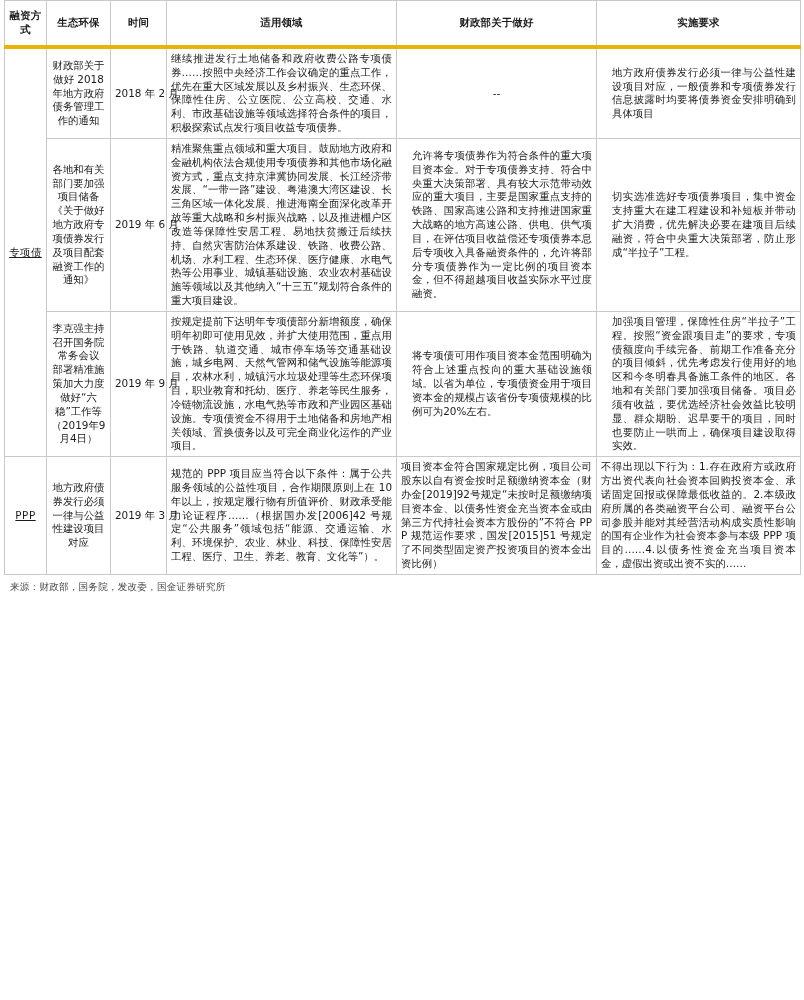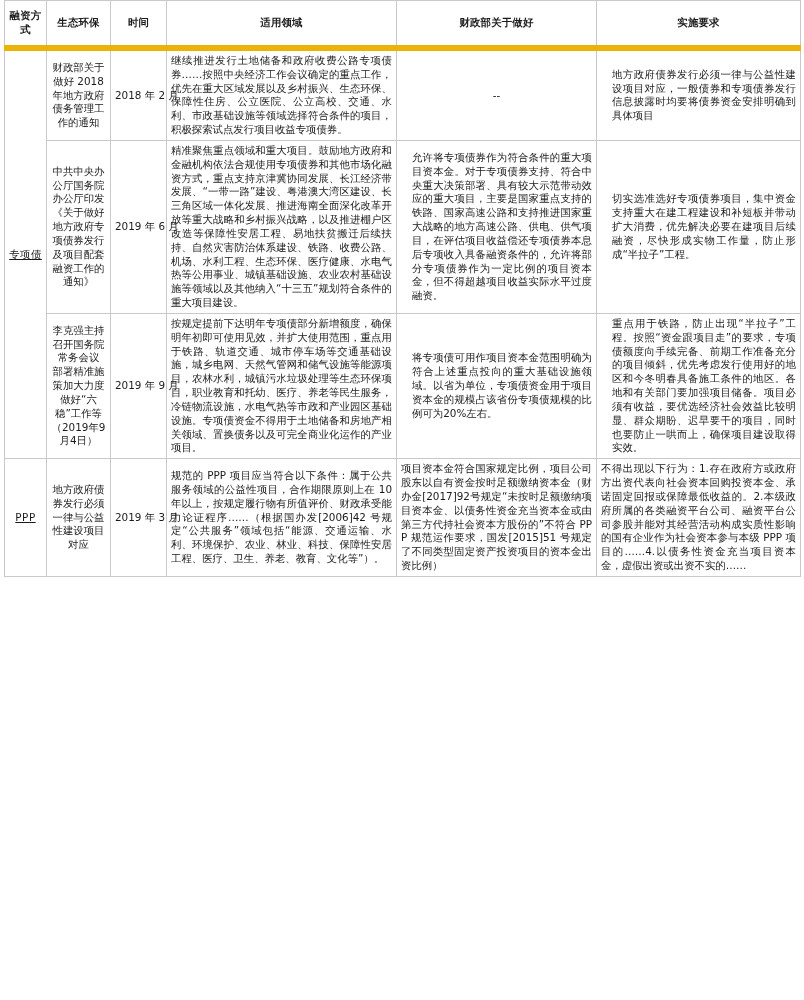--- a/index.html
+++ b/index.html
@@ -56,21 +56,21 @@
   thead th {
     text-align: center;
     font-weight: bold;
     font-size: 11.4px;
     height: 38px;
     padding: 2px 3px;
     border-top: none;
     letter-spacing: 0.2px;
   }
   thead tr {
-    border-bottom: 6px solid #eab308;
+    border-bottom: 4px solid #eab308;
   }
   
   col.c-mode   { width: 42px; }
   col.c-doc    { width: 64px; }
   col.c-time   { width: 56px; }
   col.c-field  { width: 230px; }
   col.c-cap    { width: 200px; }
   col.c-impl   { width: 204px; }
 
   td.mode, td.doc, td.time {
@@ -132,40 +132,41 @@
       <tr>
         <td class="mode" rowspan="3">专项债</td>
         <td class="doc">财政部关于做好 2018 年地方政府债务管理工作的通知</td>
         <td class="time">2018
 年 2 月</td>
         <td class="body">继续推进发行土地储备和政府收费公路专项债券……按照中央经济工作会议确定的重点工作，优先在重大区域发展以及乡村振兴、生态环保、保障性住房、公立医院、公立高校、交通、水利、市政基础设施等领域选择符合条件的项目，积极探索试点发行项目收益专项债券。</td>
         <td class="center-dash">--</td>
         <td class="body mid">地方政府债券发行必须一律与公益性建设项目对应，一般债券和专项债券发行信息披露时均要将债券资金安排明确到具体项目</td>
       </tr>
       <tr>
-        <td class="doc">中共中央办公厅国务院办公厅印发《关于做好地方政府专项债券发行及项目配套融资工作的通知》</td>
+        <td class="doc">各地和有关部门要加强项目储备《关于做好地方政府专项债券发行及项目配套融资工作的通知》</td>
         <td class="time">2019
 年 6 月</td>
         <td class="body">精准聚焦重点领域和重大项目。鼓励地方政府和金融机构依法合规使用专项债券和其他市场化融资方式，重点支持京津冀协同发展、长江经济带发展、“一带一路”建设、粤港澳大湾区建设、长三角区域一体化发展、推进海南全面深化改革开放等重大战略和乡村振兴战略，以及推进棚户区改造等保障性安居工程、易地扶贫搬迁后续扶持、自然灾害防治体系建设、铁路、收费公路、机场、水利工程、生态环保、医疗健康、水电气热等公用事业、城镇基础设施、农业农村基础设施等领域以及其他纳入“十三五”规划符合条件的重大项目建设。</td>
         <td class="body mid">允许将专项债券作为符合条件的重大项目资本金。对于专项债券支持、符合中央重大决策部署、具有较大示范带动效应的重大项目，主要是国家重点支持的铁路、国家高速公路和支持推进国家重大战略的地方高速公路、供电、供气项目，在评估项目收益偿还专项债券本息后专项收入具备融资条件的，允许将部分专项债券作为一定比例的项目资本金，但不得超越项目收益实际水平过度融资。</td>
-        <td class="body mid">切实选准选好专项债券项目，集中资金支持重大在建工程建设和补短板并带动扩大消费，优先解决必要在建项目后续融资，尽快形成实物工作量，防止形成“半拉子”工程。</td>
+        <td class="body mid">切实选准选好专项债券项目，集中资金支持重大在建工程建设和补短板并带动扩大消费，优先解决必要在建项目后续融资，符合中央重大决策部署，防止形成“半拉子”工程。</td>
       </tr>
       <tr>
         <td class="doc">李克强主持召开国务院常务会议 部署精准施策加大力度做好“六稳”工作等（2019年9月4日）</td>
         <td class="time">2019
 年 9 月</td>
         <td class="body">按规定提前下达明年专项债部分新增额度，确保明年初即可使用见效，并扩大使用范围，重点用于铁路、轨道交通、城市停车场等交通基础设施，城乡电网、天然气管网和储气设施等能源项目，农林水利，城镇污水垃圾处理等生态环保项目，职业教育和托幼、医疗、养老等民生服务，冷链物流设施，水电气热等市政和产业园区基础设施。专项债资金不得用于土地储备和房地产相关领域、置换债务以及可完全商业化运作的产业项目。</td>
         <td class="body mid">将专项债可用作项目资本金范围明确为符合上述重点投向的重大基础设施领域。以省为单位，专项债资金用于项目资本金的规模占该省份专项债规模的比例可为20%左右。</td>
-        <td class="body mid">重点用于铁路，防止出现“半拉子”工程。按照“资金跟项目走”的要求，专项债额度向手续完备、前期工作准备充分的项目倾斜，优先考虑发行使用好的地区和今冬明春具备施工条件的地区。各地和有关部门要加强项目储备。项目必须有收益，要优选经济社会效益比较明显、群众期盼、迟早要干的项目，同时也要防止一哄而上，确保项目建设取得实效。</td>
+        <td class="body mid">加强项目管理，保障性住房“半拉子”工程。按照“资金跟项目走”的要求，专项债额度向手续完备、前期工作准备充分的项目倾斜，优先考虑发行使用好的地区和今冬明春具备施工条件的地区。各地和有关部门要加强项目储备。项目必须有收益，要优选经济社会效益比较明显、群众期盼、迟早要干的项目，同时也要防止一哄而上，确保项目建设取得实效。</td>
       </tr>
       <tr>
         <td class="mode">PPP</td>
         <td class="doc">地方政府债券发行必须一律与公益性建设项目对应</td>
         <td class="time">2019
 年 3 月</td>
         <td class="body">规范的 PPP 项目应当符合以下条件：属于公共服务领域的公益性项目，合作期限原则上在 10 年以上，按规定履行物有所值评价、财政承受能力论证程序……（根据国办发[2006]42 号规定“公共服务”领域包括“能源、交通运输、水利、环境保护、农业、林业、科技、保障性安居工程、医疗、卫生、养老、教育、文化等”）。</td>
-        <td class="body">项目资本金符合国家规定比例，项目公司股东以自有资金按时足额缴纳资本金（财办金[2017]92号规定“未按时足额缴纳项目资本金、以债务性资金充当资本金或由第三方代持社会资本方股份的”不符合 PPP 规范运作要求，国发[2015]51 号规定了不同类型固定资产投资项目的资本金出资比例）</td>
+        <td class="body">项目资本金符合国家规定比例，项目公司股东以自有资金按时足额缴纳资本金（财办金[2019]92号规定“未按时足额缴纳项目资本金、以债务性资金充当资本金或由第三方代持社会资本方股份的”不符合 PPP 规范运作要求，国发[2015]51 号规定了不同类型固定资产投资项目的资本金出资比例）</td>
         <td class="body">不得出现以下行为：1.存在政府方或政府方出资代表向社会资本回购投资本金、承诺固定回报或保障最低收益的。2.本级政府所属的各类融资平台公司、融资平台公司参股并能对其经营活动构成实质性影响的国有企业作为社会资本参与本级 PPP 项目的……4.以债务性资金充当项目资本金，虚假出资或出资不实的……</td>
       </tr>
     </tbody>
   </table>
 
+  <div class="source">来源：财政部，国务院，发改委，国金证券研究所</div>
 </div>
 
 </body></html>

